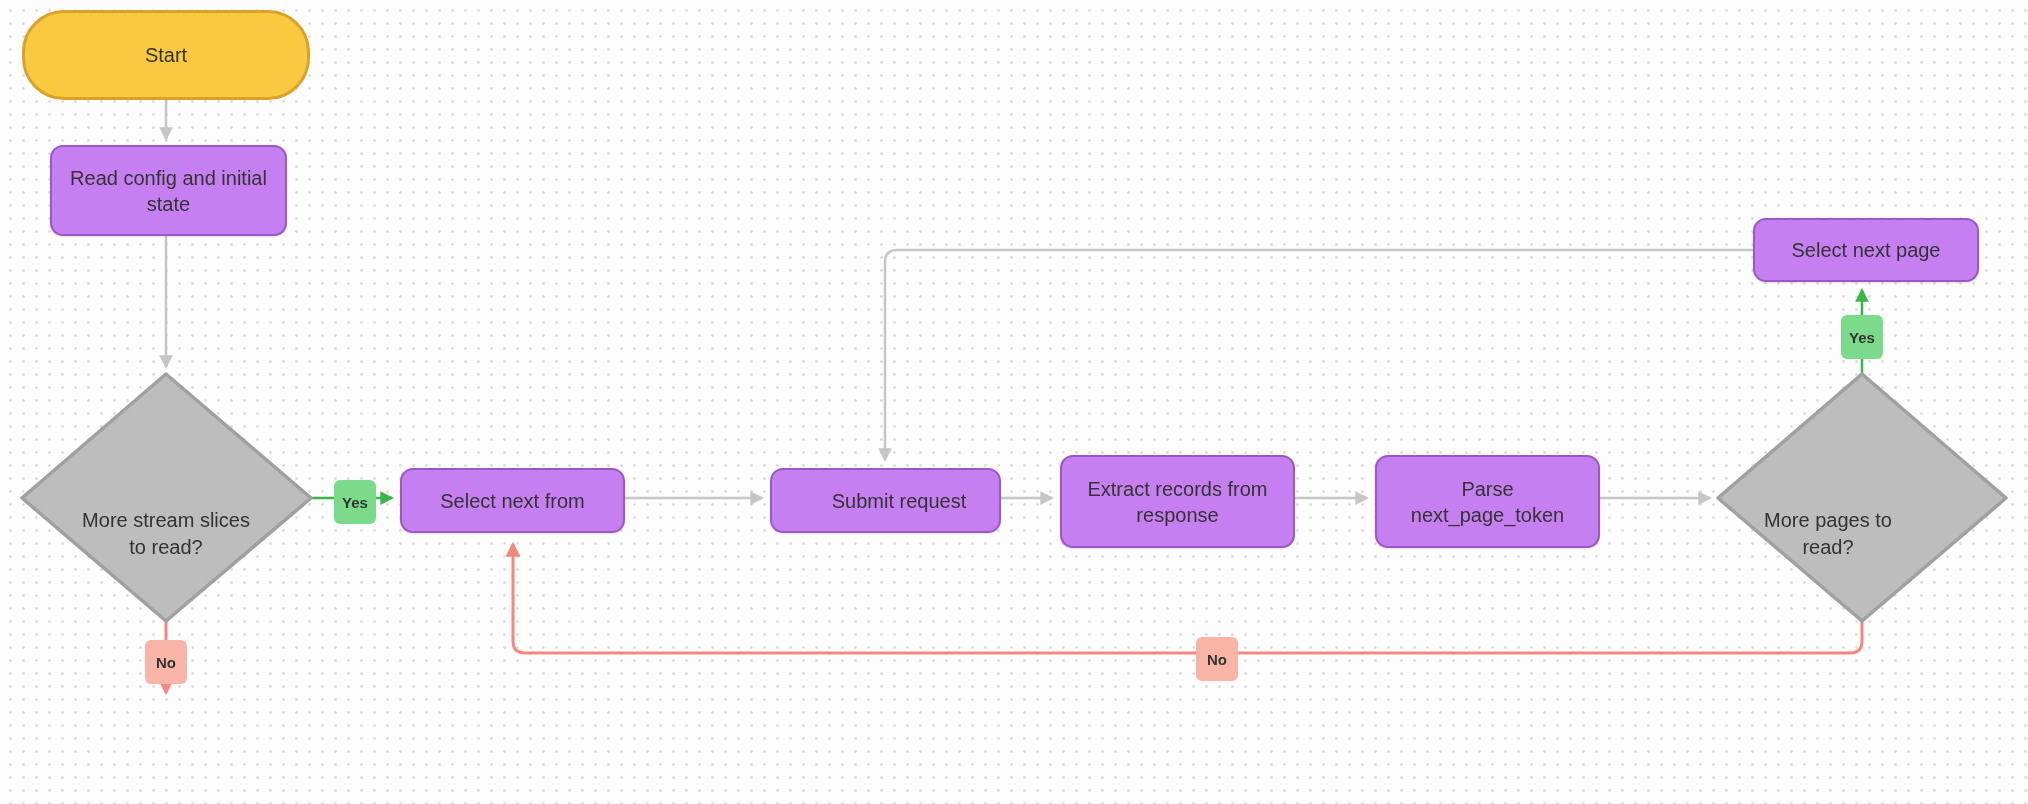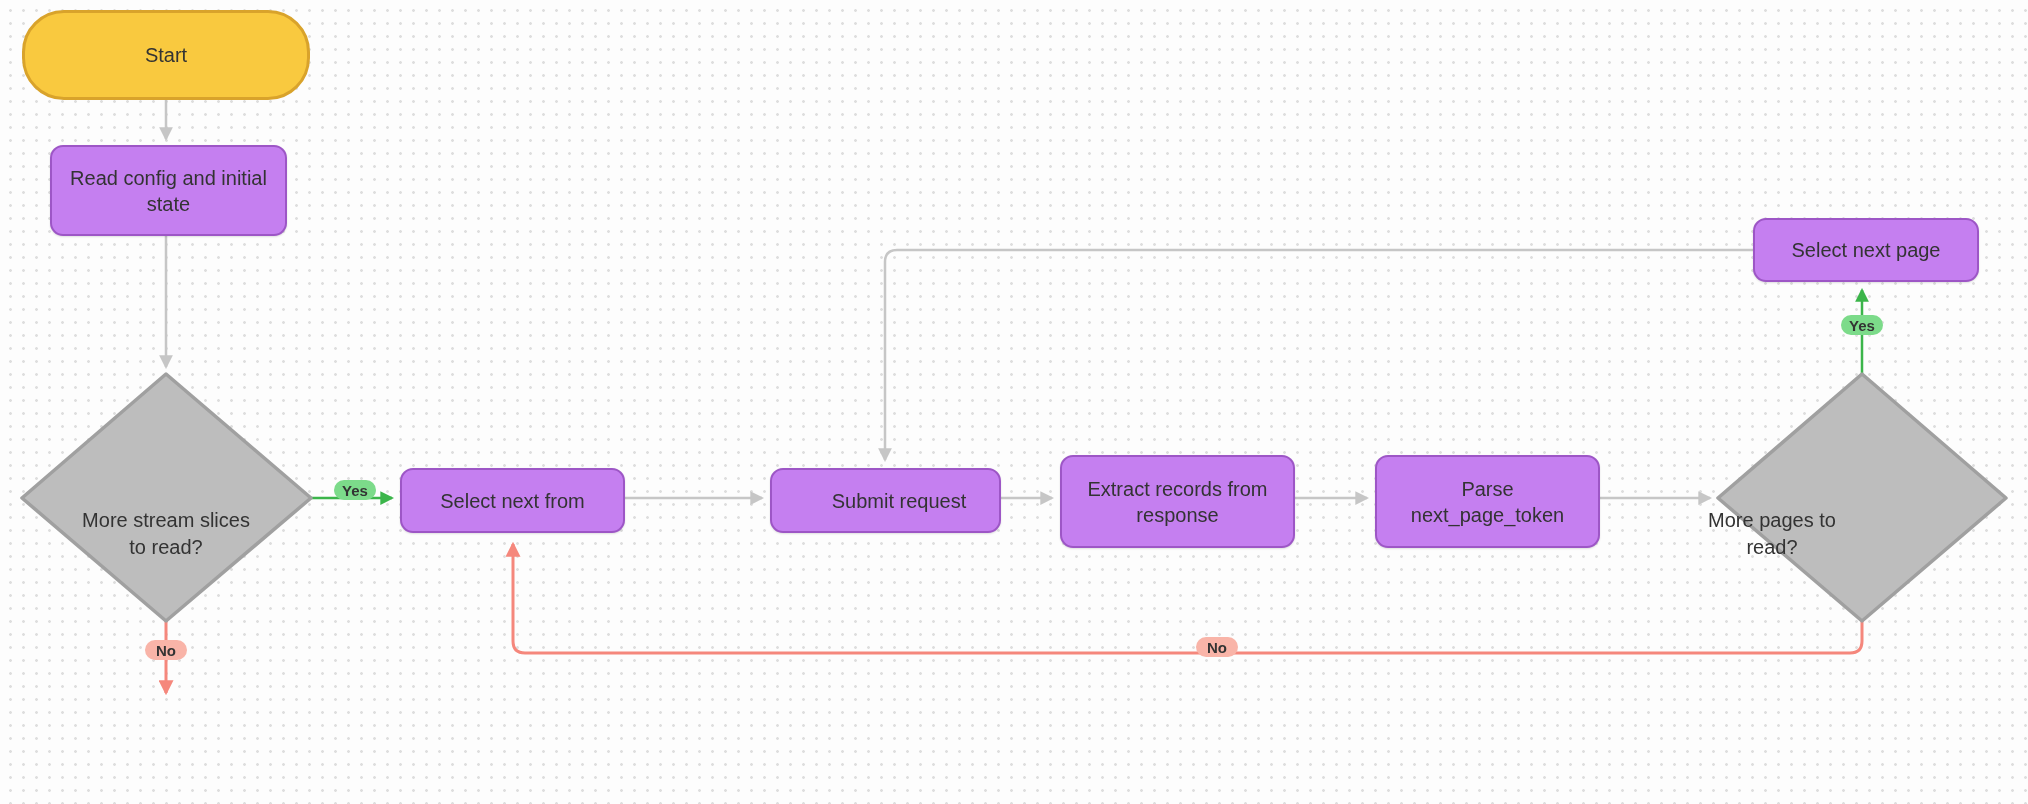--- a/index.html
+++ b/index.html
@@ -76,23 +76,23 @@
     margin-top: 37px;
   }
   .edge-badge {
     position: absolute;
     display: flex;
     align-items: center;
     justify-content: center;
     font-size: 15px;
     font-weight: 600;
     color: var(--text, #333333);
-    border-radius: 17px;
+    border-radius: 6px;
     width: 42px;
-    height: 20px;
+    height: 44px;
     box-sizing: border-box;
   }
   .badge-yes { background: var(--badge-yes-fill, #7CDB8A); }
   .badge-no  { background: var(--badge-no-fill, #F9B4A8); }
 </style>
 </head>
 <body>
 
 <div class="canvas">
 
@@ -146,21 +146,21 @@
   </div>
 
   <div class="node process" style="left:1060px; top:455px; width:235px; height:93px;">
     <span>Extract records from response</span>
   </div>
 
   <div class="node process" style="left:1375px; top:455px; width:225px; height:93px;justify-content:flex-end;">
     <span>Parse next_page_token</span>
   </div>
 
-  <div class="decision-label" style="left:1772px; top:497px; width:160px;">More pages to read?</div>
+  <div class="decision-label" style="left:1828px; top:497px; width:160px;">More pages to read?</div>
 
   <div class="node process" style="left:1753px; top:218px; width:226px; height:64px;">
     <span>Select next page</span>
   </div>
 
 
   <div class="edge-badge badge-yes" style="left:334px; top:480px;">Yes</div>
 
   <div class="edge-badge badge-no" style="left:145px; top:640px;">No</div>
 

